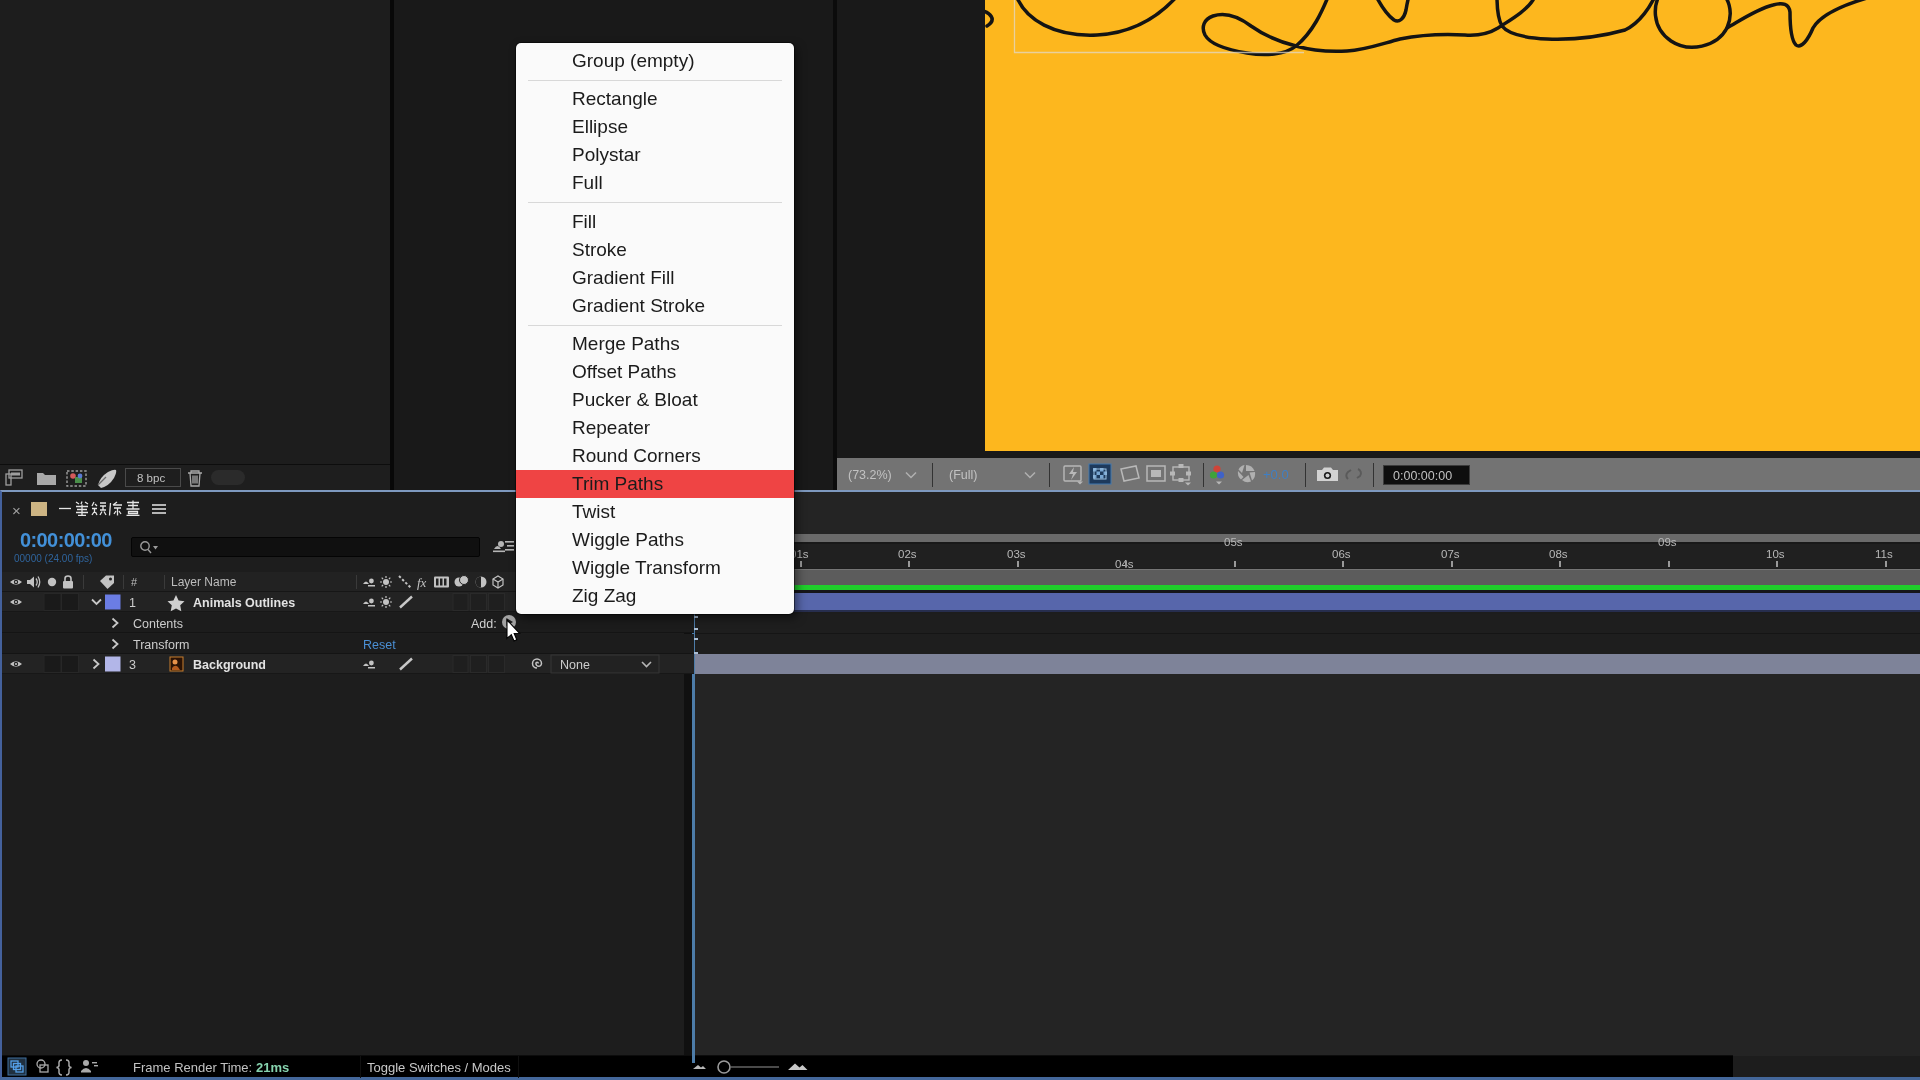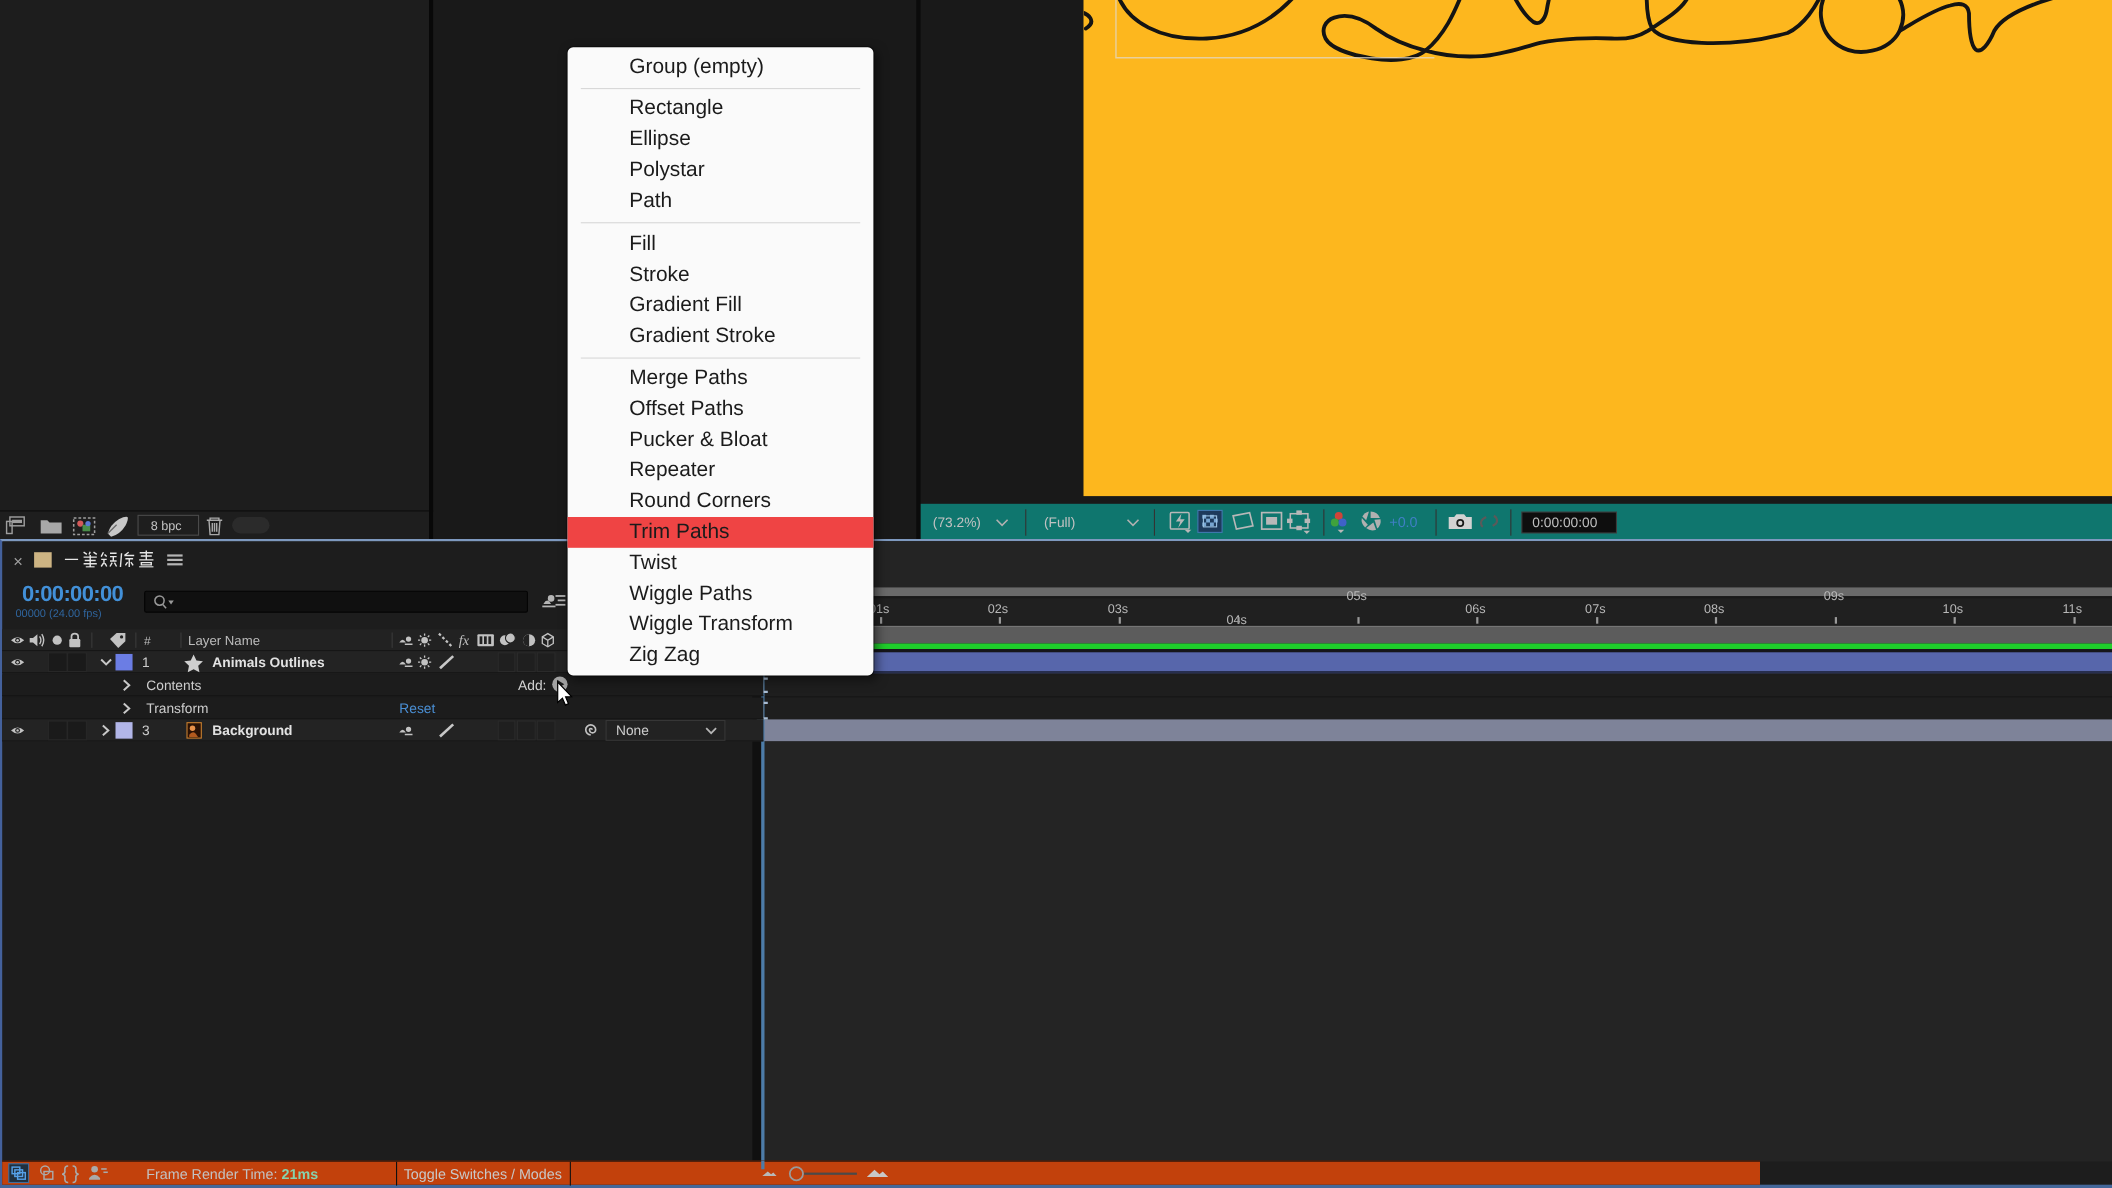--- a/index.html
+++ b/index.html
@@ -65,21 +65,21 @@
 
       <path d="M 679 -12 C 666 4, 667 28, 686 41 C 704 53, 732 47, 742 28 C 749 12, 744 -4, 732 -11"></path>
 
       <path d="M 742 28 C 756 20, 772 9, 788 5 C 798 2, 804 4, 805 12 C 805 24, 806 40, 811 45 C 816 49, 823 40, 828 28 C 836 14, 862 2, 905 -8"></path>
     </g>
 
     <path d="M 29.5 0 L 29.5 52.5 L 319 52.5" fill="none" stroke="rgba(225,216,200,0.75)" stroke-width="1.3"></path>
   </svg>
 </div>
 
-<div id="compbar" class="abs" style="left:837px;top:458px;width:1083px;height:32px;background:#0f766e;">
+<div id="compbar" class="abs" style="left:837px;top:458px;width:1083px;height:32px;background:#737373;">
 
   <svg width="1083" height="35" style="position:absolute;left:0;top:0;">
     <text x="11" y="21" font-size="12.5" fill="#c2c2c2">(73.2%)</text>
     <path d="M 69 14.5 L 74 19.5 L 79 14.5" stroke="#b0b0b0" stroke-width="1.5" fill="none"></path>
     <rect x="95" y="5" width="1" height="24" fill="#333333"></rect>
     <text x="112" y="21" font-size="12.5" fill="#c2c2c2">(Full)</text>
     <path d="M 188 14.5 L 193 19.5 L 198 14.5" stroke="#b0b0b0" stroke-width="1.5" fill="none"></path>
     <rect x="212" y="5" width="1" height="24" fill="#333333"></rect>
 
     <g fill="none" stroke="#b8b8b8" stroke-width="1.4">
@@ -360,21 +360,21 @@
       <rect x="486.5" y="1.5" width="16" height="17" fill="#1f1f1f" stroke="#2a2a2a"></rect>
       <g fill="none" stroke="#c2c2c2" stroke-width="1.5">
         <path d="M 535 14 a 4.5 4.5 0 1 1 4.5 -4.5 a 2.8 2.8 0 1 1 -5.6 0 a 1.2 1.2 0 1 1 2.4 0"></path>
       </g>
       <rect x="549" y="1" width="108" height="18" fill="#222222" stroke="#363636"></rect>
       <text x="558" y="14.5" font-size="12.5" fill="#cccccc">None</text>
       <path d="M 640 8 L 644.5 12.5 L 649 8" stroke="#b5b5b5" stroke-width="1.6" fill="none"></path>
     </svg>
   </div>
 
-  <div class="abs" style="left:2px;top:565px;width:1598px;height:22px;background:#c2410c;border-top:1px solid #0c0c0c;" id="statusbar">
+  <div class="abs" style="left:2px;top:565px;width:1731px;height:22px;background:#000000;border-top:1px solid #0c0c0c;" id="statusbar">
     <svg width="830" height="22" style="position:absolute;left:0;top:0;">
 
       <rect x="6" y="2" width="18" height="17" fill="#20303f" stroke="#3f6e9e" stroke-width="1"></rect>
       <g fill="none" stroke="#55a0e8" stroke-width="1.3">
         <rect x="9" y="5" width="7" height="6"></rect>
           <rect x="11.5" y="7.5" width="7" height="6"></rect>
           <rect x="14" y="10" width="7" height="6"></rect>
       </g>
 
       <g fill="none" stroke="#aaaaaa" stroke-width="1.3">
@@ -409,21 +409,21 @@
 </div>
 
 <div class="abs" id="ctxmenu" style="left:516px;top:43px;width:278px;background:#fafafa;border-radius:5px;
      box-shadow:0 0 0 1px rgba(0,0,0,0.45), 3px 4px 10px rgba(0,0,0,0.5);padding:4px 0;
      font-size:19px;color:#1b1b1b;z-index:100;">
   <div class="mi">Group (empty)</div>
   <div class="sep"></div>
   <div class="mi">Rectangle</div>
   <div class="mi">Ellipse</div>
   <div class="mi">Polystar</div>
-  <div class="mi">Path</div>
+  <div class="mi">Full</div>
   <div class="sep"></div>
   <div class="mi">Fill</div>
   <div class="mi">Stroke</div>
   <div class="mi">Gradient Fill</div>
   <div class="mi">Gradient Stroke</div>
   <div class="sep"></div>
   <div class="mi">Merge Paths</div>
   <div class="mi">Offset Paths</div>
   <div class="mi">Pucker &amp; Bloat</div>
   <div class="mi">Repeater</div>

